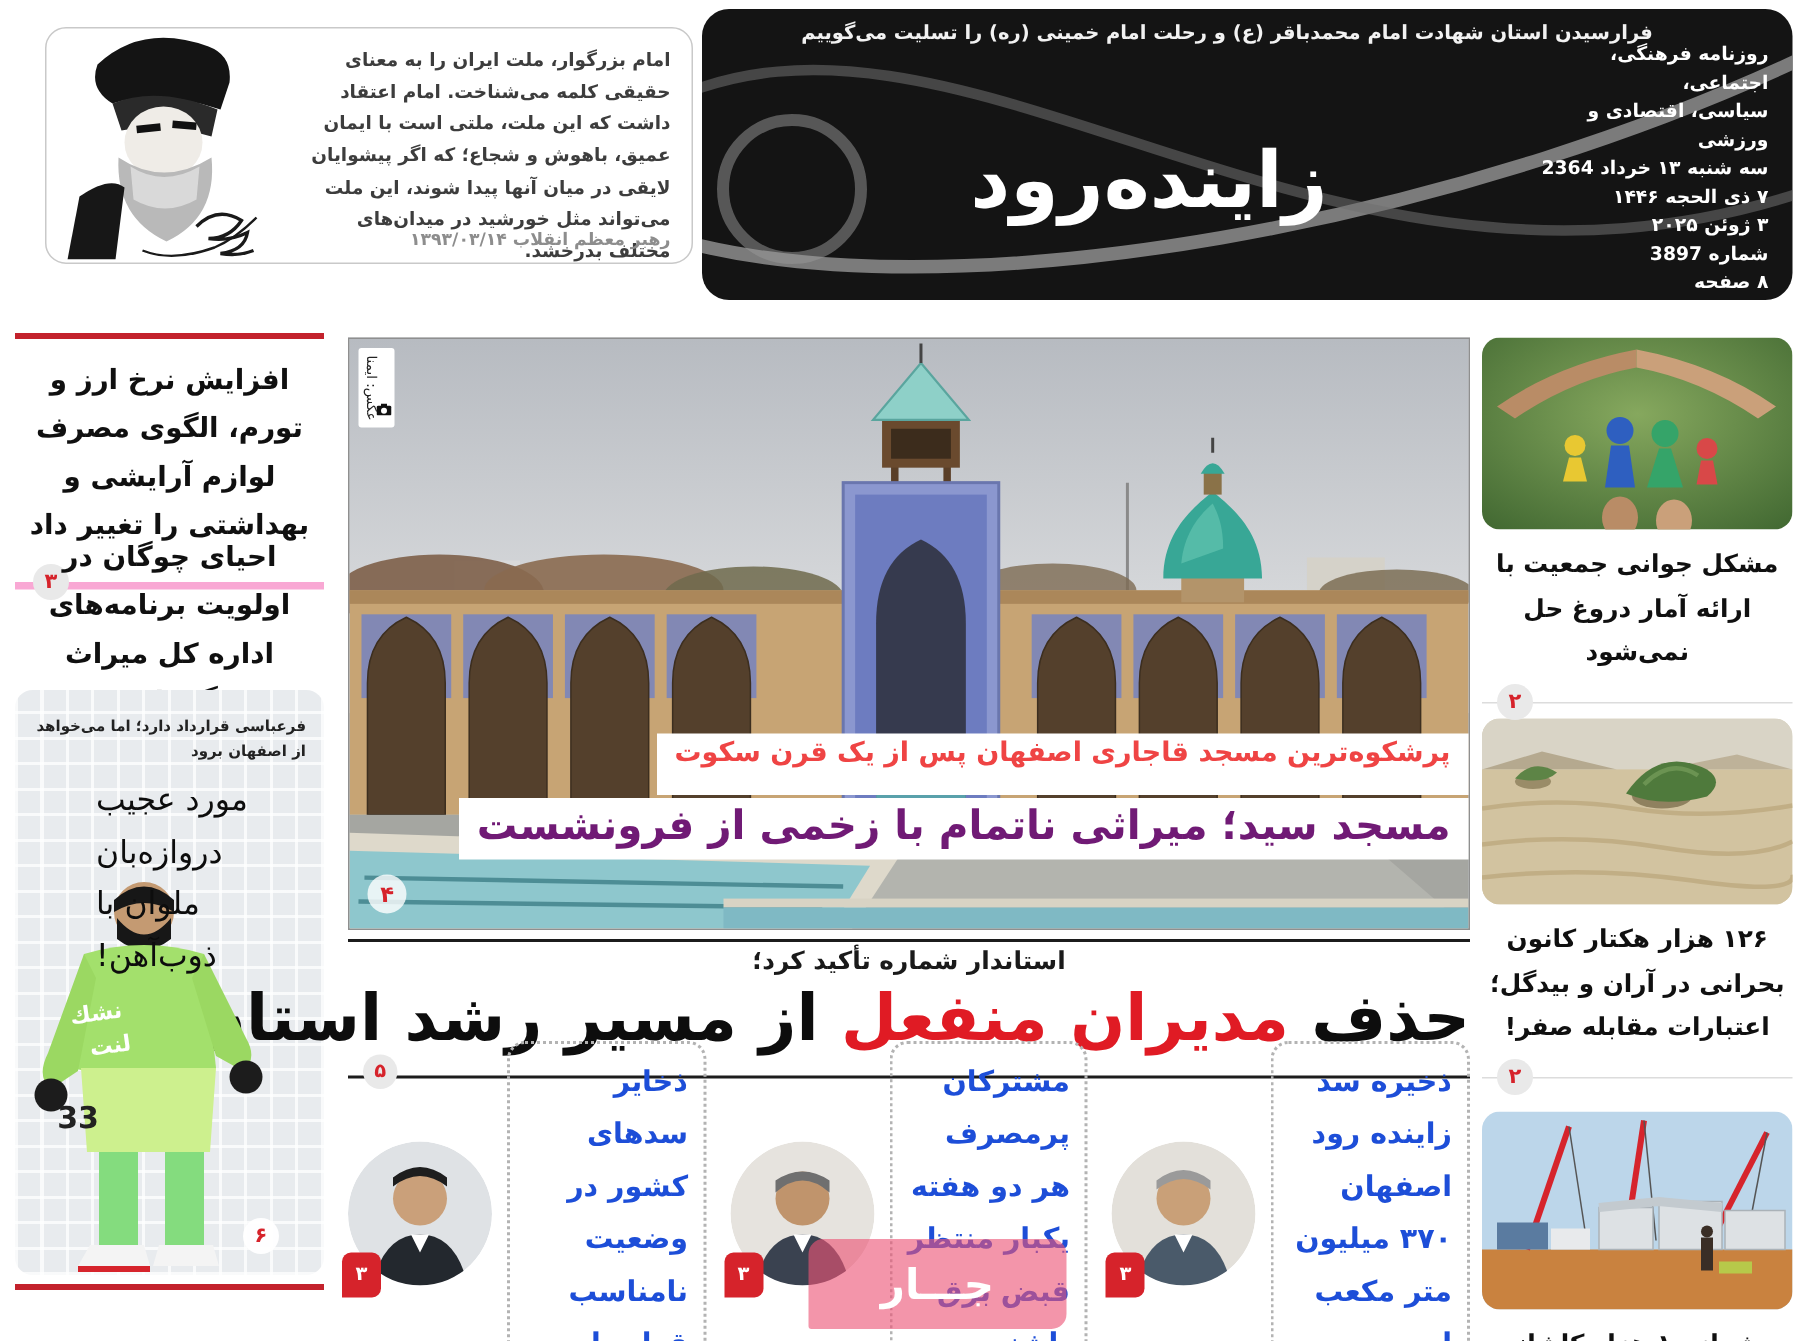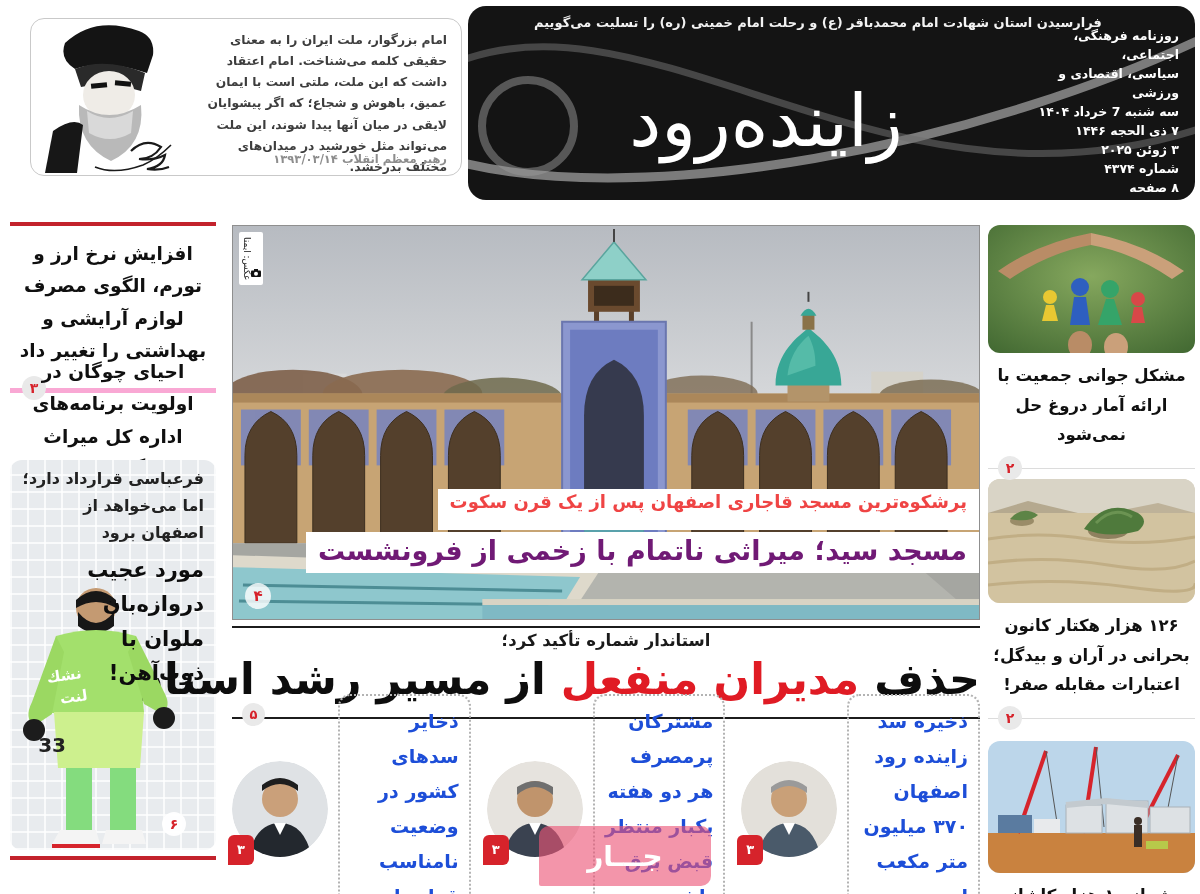--- a/index.html
+++ b/index.html
@@ -3,43 +3,43 @@
 <meta charset="utf-8">
 <style>
   html,body{margin:0;padding:0;background:#ffffff;}
   *{box-sizing:border-box;font-family:"DejaVu Sans",sans-serif;}
   .page{position:relative;width:1200px;height:894px;background:#ffffff;overflow:hidden;direction:rtl;}
 
   
   .masthead{position:absolute;left:468px;top:6px;width:727px;height:194px;background:#141414;border-radius:18px;overflow:hidden;}
   .masthead .swoosh{position:absolute;inset:0;width:100%;height:100%;}
   .condolence{position:absolute;top:9px;left:50px;width:600px;text-align:center;color:#f2f2f2;font-size:13px;font-weight:bold;}
-  .paper-logo{position:absolute;left:8px;top:40px;width:580px;height:150px;color:#ffffff;font-size:72px;font-weight:normal;text-align:center;line-height:150px;white-space:nowrap;letter-spacing:-2px;}
+  .paper-logo{position:absolute;left:8px;top:40px;width:580px;height:150px;color:#ffffff;font-size:52px;font-weight:bold;text-align:center;line-height:150px;white-space:nowrap;letter-spacing:-2px;}
   .pub-info{position:absolute;right:16px;top:20px;width:158px;color:#ffffff;font-size:12.5px;font-weight:bold;text-align:right;line-height:1.52;}
 
   
   .quote-box{position:absolute;left:30px;top:18px;width:432px;height:158px;background:#ffffff;border:1px solid #c9c9c9;border-radius:14px;}
   .sketch{position:absolute;left:4px;top:2px;width:158px;height:152px;}
   .quote-text{position:absolute;right:14px;top:11px;width:252px;font-size:12.3px;font-weight:bold;color:#3d3d3d;text-align:right;line-height:1.72;}
   .quote-attr{position:absolute;right:14px;bottom:9px;font-size:11.5px;font-weight:bold;color:#8d8d8d;}
 
   
   .leftcol{position:absolute;left:10px;top:222px;width:206px;height:640px;}
   .rule-red{position:absolute;left:0;width:206px;height:3.5px;background:#c3222c;}
   .l-story{position:absolute;left:0;width:206px;border-bottom:5px solid #f9a8d4;}
   .l-story .hl{padding:12px 2px 20px;text-align:center;font-size:18.5px;font-weight:bold;color:#101010;line-height:1.75;}
   .pagec{position:absolute;width:24px;height:24px;border-radius:50%;background:#e9e9e9;color:#d6232b;font-size:14px;font-weight:bold;text-align:center;line-height:24px;}
   .l-story .pagec{left:12px;bottom:-12px;}
 
   .sport-card{position:absolute;left:0;top:238px;width:206px;height:390px;border-radius:12px;overflow:hidden;
     background-color:#e8ebee;
     background-image:repeating-linear-gradient(0deg,rgba(255,255,255,.75) 0 2px,transparent 2px 17px),
                      repeating-linear-gradient(90deg,rgba(255,255,255,.75) 0 2px,transparent 2px 17px);}
-  .sport-kicker{position:relative;padding:5px 12px 0;font-size:16px;font-weight:bold;color:#222;text-align:right;line-height:1.7;z-index:2;}
-  .sport-title{position:relative;padding:6px 12px 0 54px;font-size:21px;font-weight:bold;color:#0d0d0d;text-align:right;line-height:1.65;z-index:2;}
+  .sport-kicker{position:relative;padding:16px 12px 0;font-size:10px;font-weight:bold;color:#222;text-align:right;line-height:1.7;z-index:2;}
+  .sport-title{position:relative;padding:6px 12px 0 54px;font-size:21px;font-weight:normal;color:#0d0d0d;text-align:left;line-height:1.65;z-index:2;}
   .gk{position:absolute;left:-6px;bottom:0;width:212px;height:268px;z-index:1;}
   .sport-card .pagec{left:auto;right:30px;bottom:14px;background:rgba(255,255,255,.95);}
   .rule-red.bottom{top:634px;}
 
   
   .main-photo{position:absolute;left:232px;top:225px;width:748px;height:395px;border:1px solid #8f8f8f;background:#cfd2d5;}
   .main-photo svg.scene{position:absolute;inset:0;width:100%;height:100%;}
   .credit{position:absolute;top:6px;left:6px;background:#ffffff;padding:5px 2px;writing-mode:vertical-rl;font-size:9px;color:#222;text-align:center;line-height:1.1;border-radius:2px;}
   .credit .cam{display:block;margin:0 auto 3px;}
   .cap-stack{position:absolute;right:0;bottom:46px;text-align:left;z-index:3;}
@@ -81,24 +81,24 @@
     <svg class="swoosh" viewBox="0 0 727 194" preserveAspectRatio="none">
       <path d="M-30,150 C160,210 520,140 760,20" stroke="#8d8d8d" stroke-width="9" fill="none" opacity="0.85"></path>
       <path d="M-20,60 C180,-30 420,230 740,120" stroke="#6f6f6f" stroke-width="7" fill="none" opacity="0.55"></path>
       <circle cx="60" cy="120" r="46" fill="none" stroke="#9a9a9a" stroke-width="8" opacity="0.5"></circle>
     </svg>
     <div class="condolence">فرارسیدن استان شهادت امام محمدباقر (ع) و رحلت امام خمینی (ره) را تسلیت می‌گوییم</div>
     <div class="paper-logo">زاینده‌رود</div>
     <div class="pub-info">
       <div>روزنامه فرهنگی، اجتماعی،</div>
       <div>سیاسی، اقتصادی و ورزشی</div>
-      <div>سه شنبه 7 خرداد ۱۴۰۴</div>
+      <div>سه شنبه ۱۳ خرداد 2364</div>
       <div>۷ ذی الحجه ۱۴۴۶</div>
       <div>۳ ژوئن ۲۰۲۵</div>
-      <div>شماره ۴۳۷۴</div>
+      <div>شماره 3897</div>
       <div>۸ صفحه</div>
       <div>سال پانزدهم</div>
 
     </div>
   </div>
 
   <div class="quote-box">
     <svg class="sketch" viewBox="0 0 158 152">
       <path d="M30,22 Q60,-6 104,10 Q120,16 118,34 L112,52 Q70,38 40,48 Q24,38 30,22 Z" fill="#141414"></path>
       <path d="M40,48 Q70,36 110,52 L106,70 Q72,60 46,66 Z" fill="#2a2a2a"></path>

